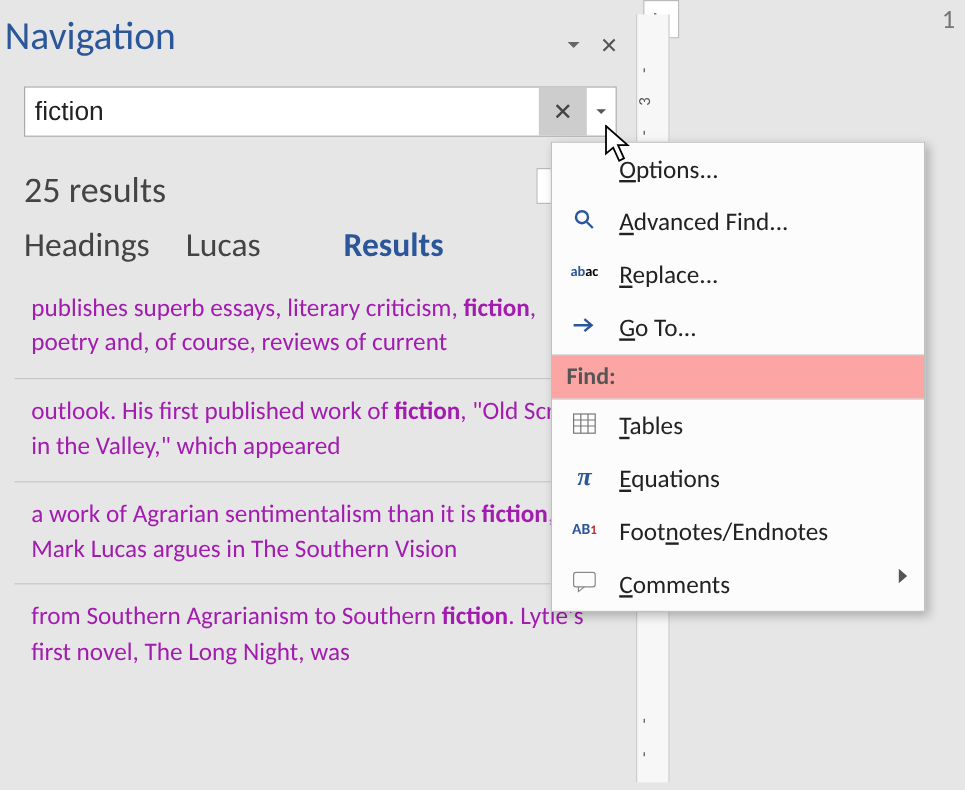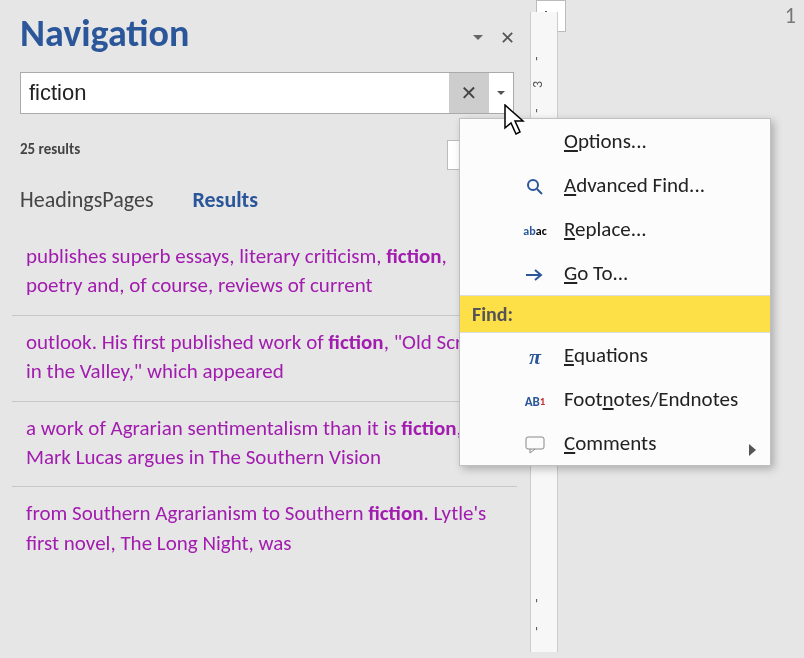--- a/index.html
+++ b/index.html
@@ -21,24 +21,24 @@
   height: 658px;
   background: #e6e6e6;
 }
 
 .nav-header {
   position: relative;
   height: 64px;
 }
 .nav-title {
   position: absolute;
-  left: 20px;
+  left: 4px;
   top: 10px;
-  font-size: 38px;
-  font-weight: 700;
+  font-size: 33px;
+  font-weight: 400;
   color: #2b579a;
 }
 .nav-caret {
   position: absolute;
   right: 42px;
   top: 35px;
   width: 0; height: 0;
   border-left: 5px solid transparent;
   border-right: 5px solid transparent;
   border-top: 5px solid #666;
@@ -91,31 +91,31 @@
   width:0;height:0;
   border-left: 4px solid transparent;
   border-right: 4px solid transparent;
   border-top: 4px solid #555;
 }
 
 .result-count {
   position: absolute;
   left: 20px;
   top: 140px;
-  font-size: 15px;
+  font-size: 30px;
   color: #444;
-  font-weight: bold;
 }
 
 .tabs {
   position: absolute;
   left: 20px;
   top: 186px;
   display: flex;
-  font-size: 22px;
+  gap: 30px;
+  font-size: 28px;
 }
 .tab { color: #444; }
 .tab.active { color: #2b579a; font-weight: 600; padding-left: 39px; }
 
 .results-list {
   position: absolute;
   left: 12px;
   top: 230px;
   width: 505px;
 }
@@ -163,37 +163,36 @@
   top: 118px;
   width: 310px;
   background: #fcfcfc;
   border: 1px solid #c0c0c0;
   box-shadow: 3px 3px 8px rgba(0,0,0,0.25);
   font-size: 21px;
   z-index: 20;
 }
 .menu-item {
   display:flex;
-  align-items:flex-end;
+  align-items:flex-start;
   padding: 9px 14px;
   gap: 16px;
   color: #222;
 }
 .menu-icon {
   width: 26px;
   height: 22px;
   display:flex;
   align-items:center;
   justify-content:center;
   flex-shrink:0;
-  margin-left:48px;
 }
 .menu-heading {
   padding: 6px 12px 6px 12px;
-  background: #fde047;
+  background: #fca5a5;
   color: #555;
   font-weight: 600;
   font-size: 20px;
   border-top: 1px solid #ddd;
   border-bottom: 1px solid #ddd;
 }
 .submenu-arrow {
   margin-left: auto;
   width:0;height:0;
   border-top:6px solid transparent;
@@ -245,21 +244,21 @@
       <div class="search-dd-caret"></div>
     </div>
   </div>
 
   <div class="result-count">25 results</div>
 
   <div class="nav-arrows-box"></div>
 
   <div class="tabs">
     <div class="tab">Headings</div>
-    <div class="tab">Pages</div>
+    <div class="tab">Lucas</div>
     <div class="tab active">Results</div>
   </div>
 
   <div class="results-list">
     <div class="result">
       <span>publishes superb essays, literary criticism, </span><b>fiction</b><span>, poetry and, of course, reviews of current</span>
     </div>
     <div class="result">
       <span>outlook.  His first published work of </span><b>fiction</b><span>, "Old Scratch in the Valley," which appeared</span>
     </div>
@@ -308,20 +307,32 @@
     <span class="menu-icon">
       <svg width="20" height="14">
           <line x1="1" y1="7" x2="15" y2="7" stroke="#2b579a" stroke-width="2"></line>
           <polyline points="10,2 16,7 10,12" stroke="#2b579a" stroke-width="2" fill="none"></polyline>
         </svg>
     </span>
     <span><u class="kb">G</u>o To...</span>
   </div>
   <div class="menu-heading">Find:</div>
   <div class="menu-item">
+    <span class="menu-icon">
+      <svg width="20" height="18">
+          <rect x="1" y="1" width="18" height="16" stroke="#777" fill="none"></rect>
+          <line x1="1" y1="6" x2="19" y2="6" stroke="#777"></line>
+          <line x1="1" y1="11" x2="19" y2="11" stroke="#777"></line>
+          <line x1="7" y1="1" x2="7" y2="17" stroke="#777"></line>
+          <line x1="13" y1="1" x2="13" y2="17" stroke="#777"></line>
+        </svg>
+    </span>
+    <span><u class="kb">T</u>ables</span>
+  </div>
+  <div class="menu-item">
     <span class="menu-icon" style="color:#2b579a;font-family:'Times New Roman',serif;font-style:italic;font-size:22px;font-weight:600">π</span>
     <span><u class="kb">E</u>quations</span>
   </div>
   <div class="menu-item">
     <span class="menu-icon" style="color:#2b579a;font-size:13px;font-weight:600">AB<sup style="color:#c03030">1</sup></span>
     <span>Foot<u class="kb">n</u>otes/Endnotes</span>
   </div>
   <div class="menu-item">
     <span class="menu-icon">
       <svg width="20" height="18">

